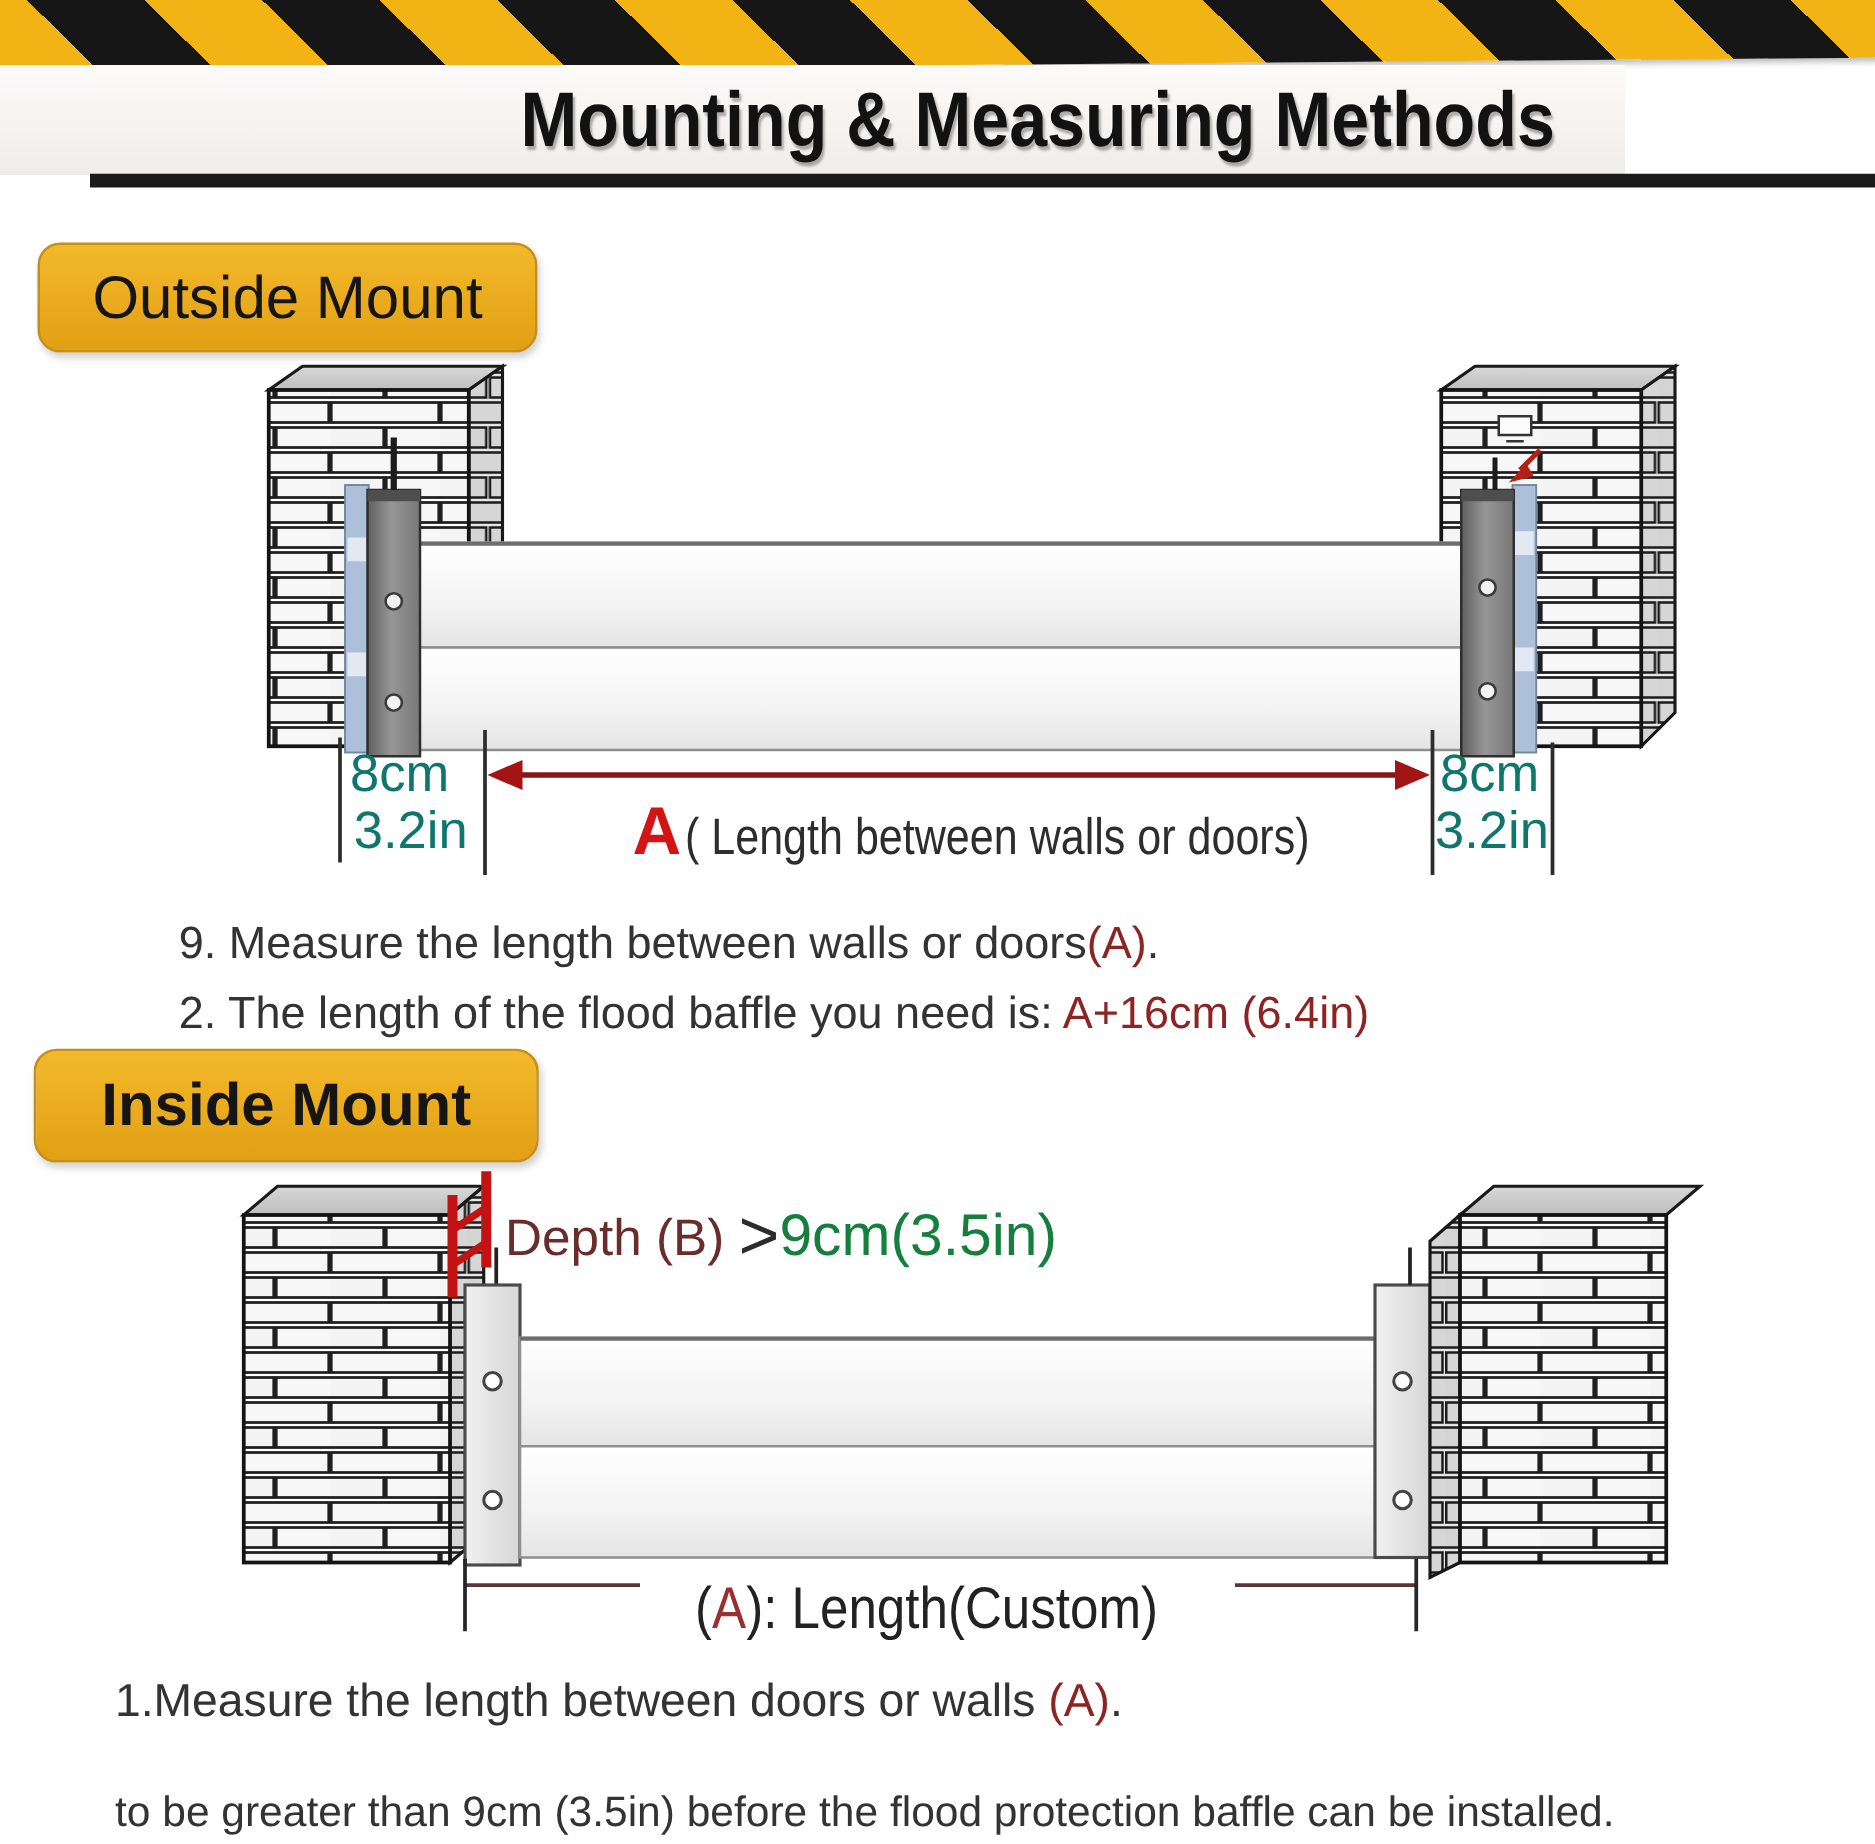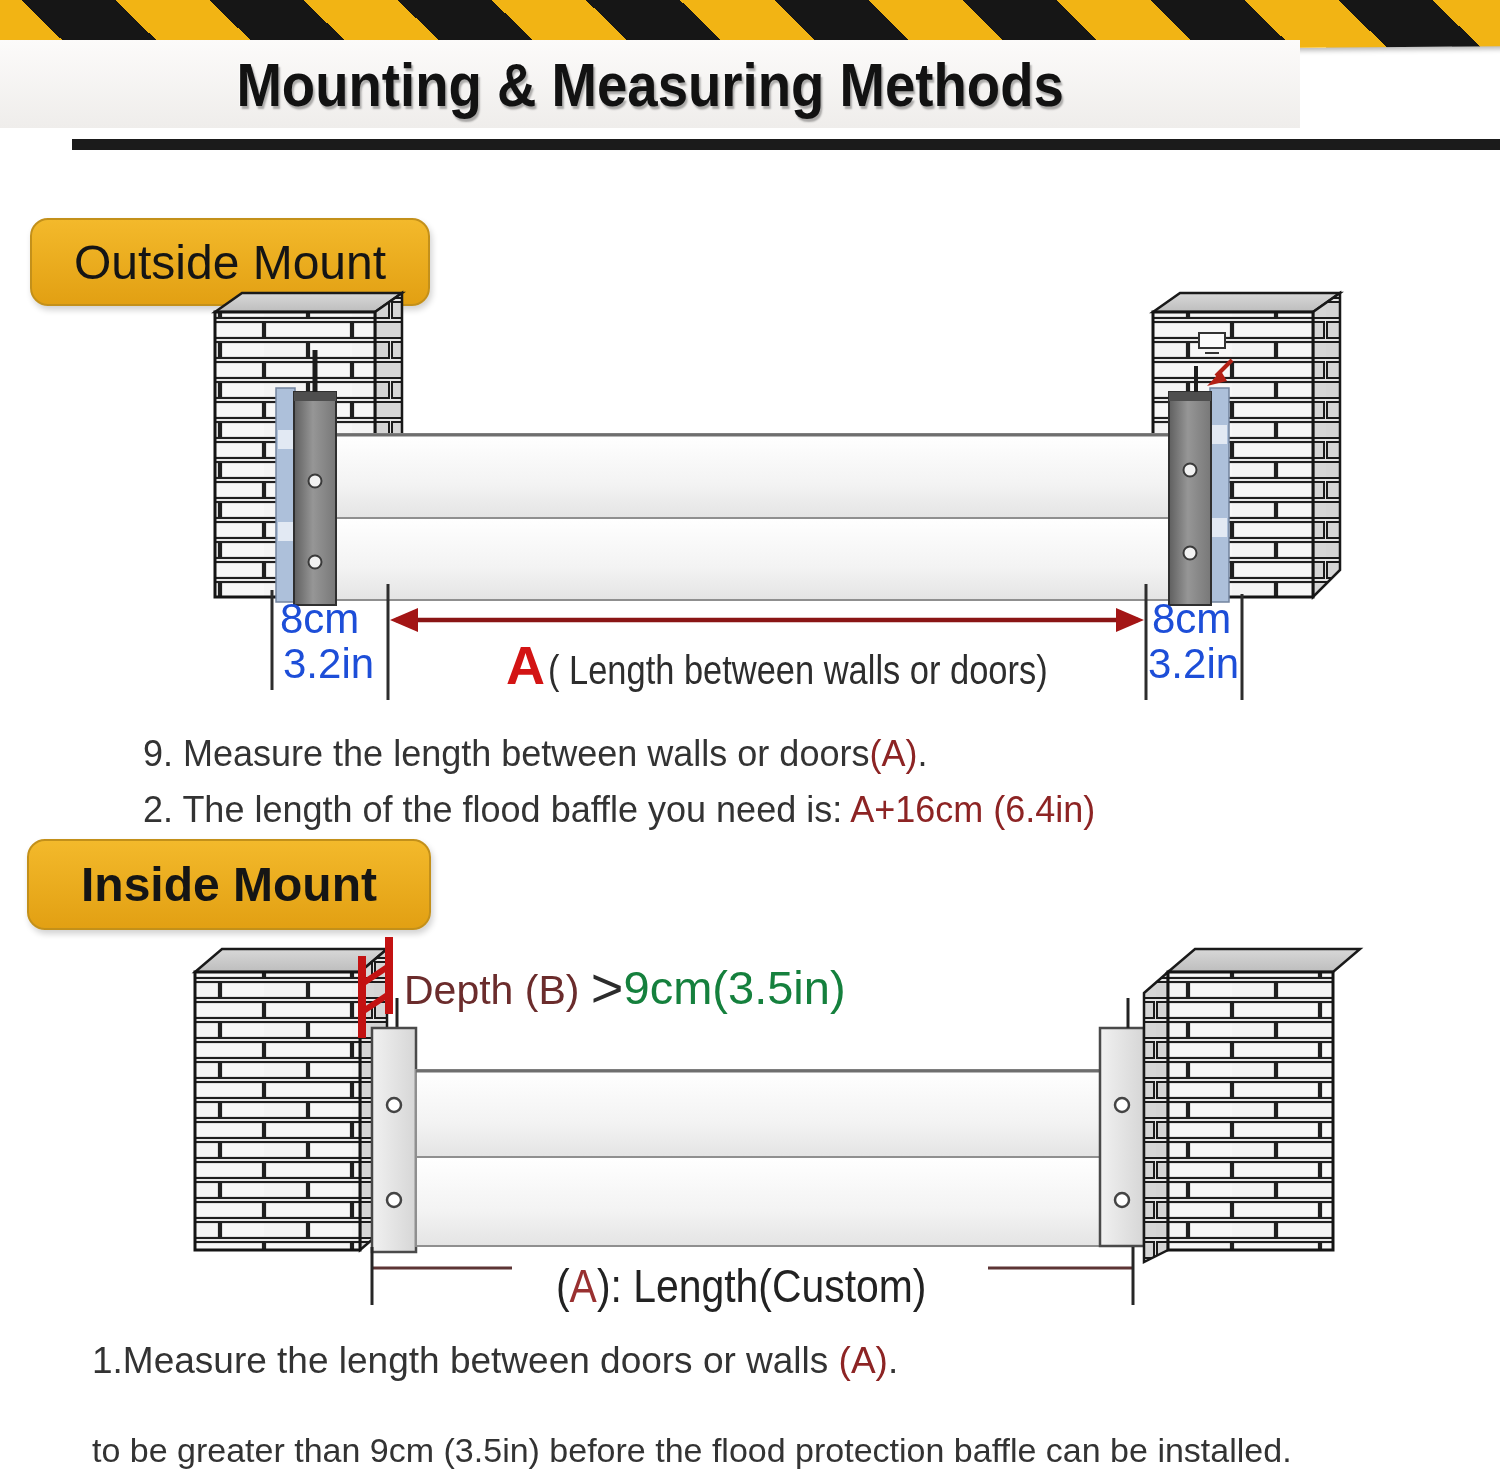--- a/index.html
+++ b/index.html
@@ -4,43 +4,43 @@
 <style>
   html,body{margin:0;padding:0;background:#ffffff;}
   .page{position:relative;width:1500px;height:1475px;background:#ffffff;overflow:hidden;
         font-family:"Liberation Sans", sans-serif;color:#2e2e2e;}
 
   
   .hazard{position:absolute;top:-8px;left:-14px;width:1534px;height:60px;
           transform:rotate(-0.45deg);
           background:repeating-linear-gradient(45deg,#f2b414 0 66px,#161616 66px 132px);
           box-shadow:0 3px 5px rgba(0,0,0,.28);}
-  .title-band{position:absolute;top:40px;left:0;width:1300px;height:88px;
-          display:flex;align-items:center;justify-content:center;
+  .title-band{position:absolute;top:52px;left:0;width:1300px;height:88px;
+          display:flex;align-items:center;justify-content:flex-end;
           background:linear-gradient(#fcfbfa,#efedeb);}
   .title-band h1{margin:0;font-size:62px;font-weight:700;color:#121212;
           transform:scaleX(.88);letter-spacing:0;
           text-shadow:2px 3px 2px rgba(0,0,0,.30), -1px -1px 0 rgba(255,255,255,.5);}
   .underline{position:absolute;top:139px;left:72px;width:1428px;height:11px;background:#1b1b1b;}
 
   
   .badge{position:absolute;display:flex;align-items:center;justify-content:center;
          background:linear-gradient(#f3b92b,#e2a013);
          border:2px solid #c3901a;border-radius:18px;
          box-shadow:2px 4px 6px rgba(0,0,0,.18);
          font-size:48px;color:#151515;}
-  .badge-outside{left:30px;top:194px;width:396px;height:84px;margin-top:24px;}
+  .badge-outside{left:30px;top:194px;width:396px;height:84px;}
   .badge-inside{left:27px;top:839px;width:400px;height:87px;font-weight:bold;}
 
   
   .diagram{position:absolute;top:0;left:0;width:1500px;height:1475px;z-index:1;}
 
   
   .txt{position:absolute;z-index:2;white-space:nowrap;}
-  .meas{font-size:42px;color:#1d4ed8;}
+  .meas{font-size:42px;color:#0f766e;}
   .span-label{left:506px;top:634px;display:flex;align-items:baseline;}
   .span-label .bigA{font-size:54px;font-weight:700;color:#d31414;margin-right:3px;}
   .span-label .rest{font-size:41px;color:#2d2d2d;transform:scaleX(.84);transform-origin:left bottom;}
   .depth-label{left:404px;top:960px;display:flex;align-items:baseline;}
   .depth-label .d1{font-size:41px;color:#6b2c2c;white-space:pre;}
   .depth-label .gt{font-size:56px;color:#2c2c2c;position:relative;top:3px;line-height:.8;}
   .depth-label .d2{font-size:47px;color:#15803d;}
   .len-label{left:556px;top:1258px;display:flex;align-items:baseline;
              font-size:47px;color:#222;transform:scaleX(.87);transform-origin:left bottom;}
   .len-label .redA{color:#993030;}

